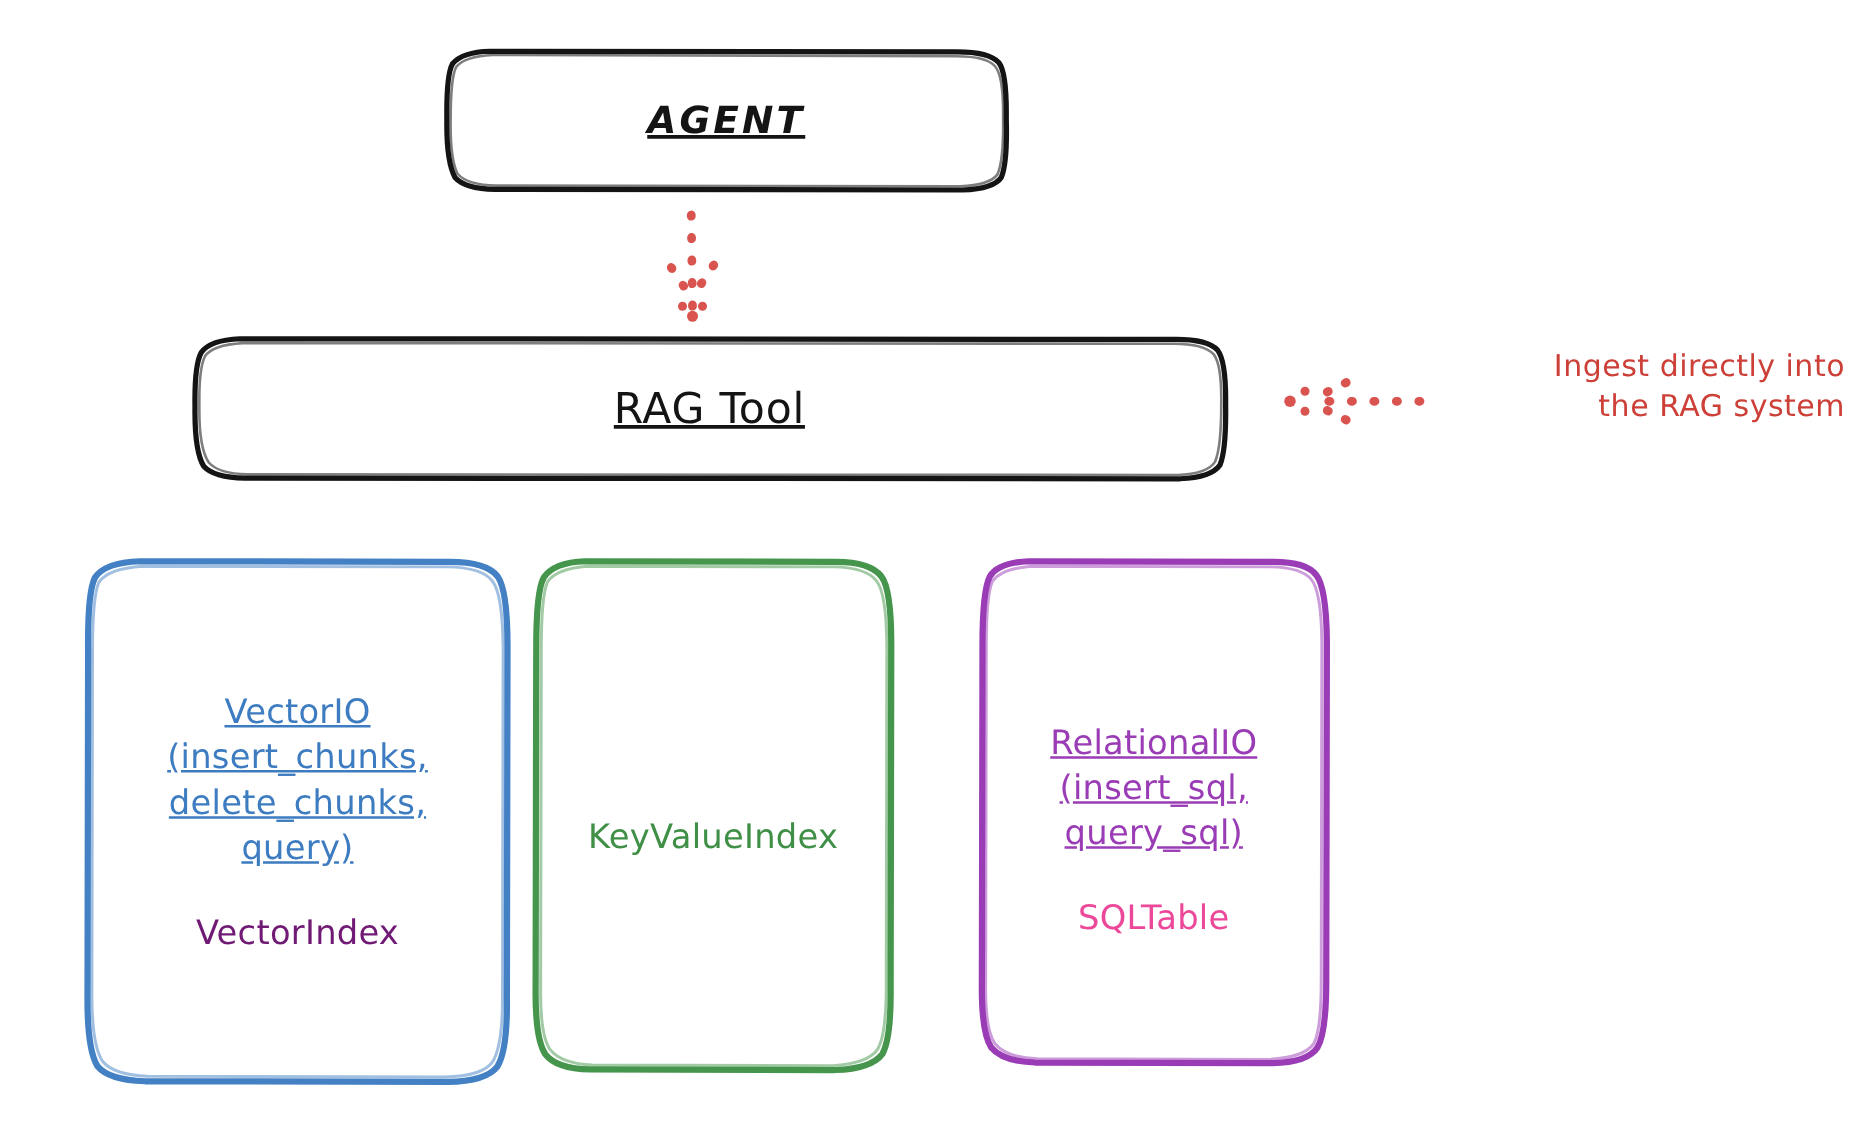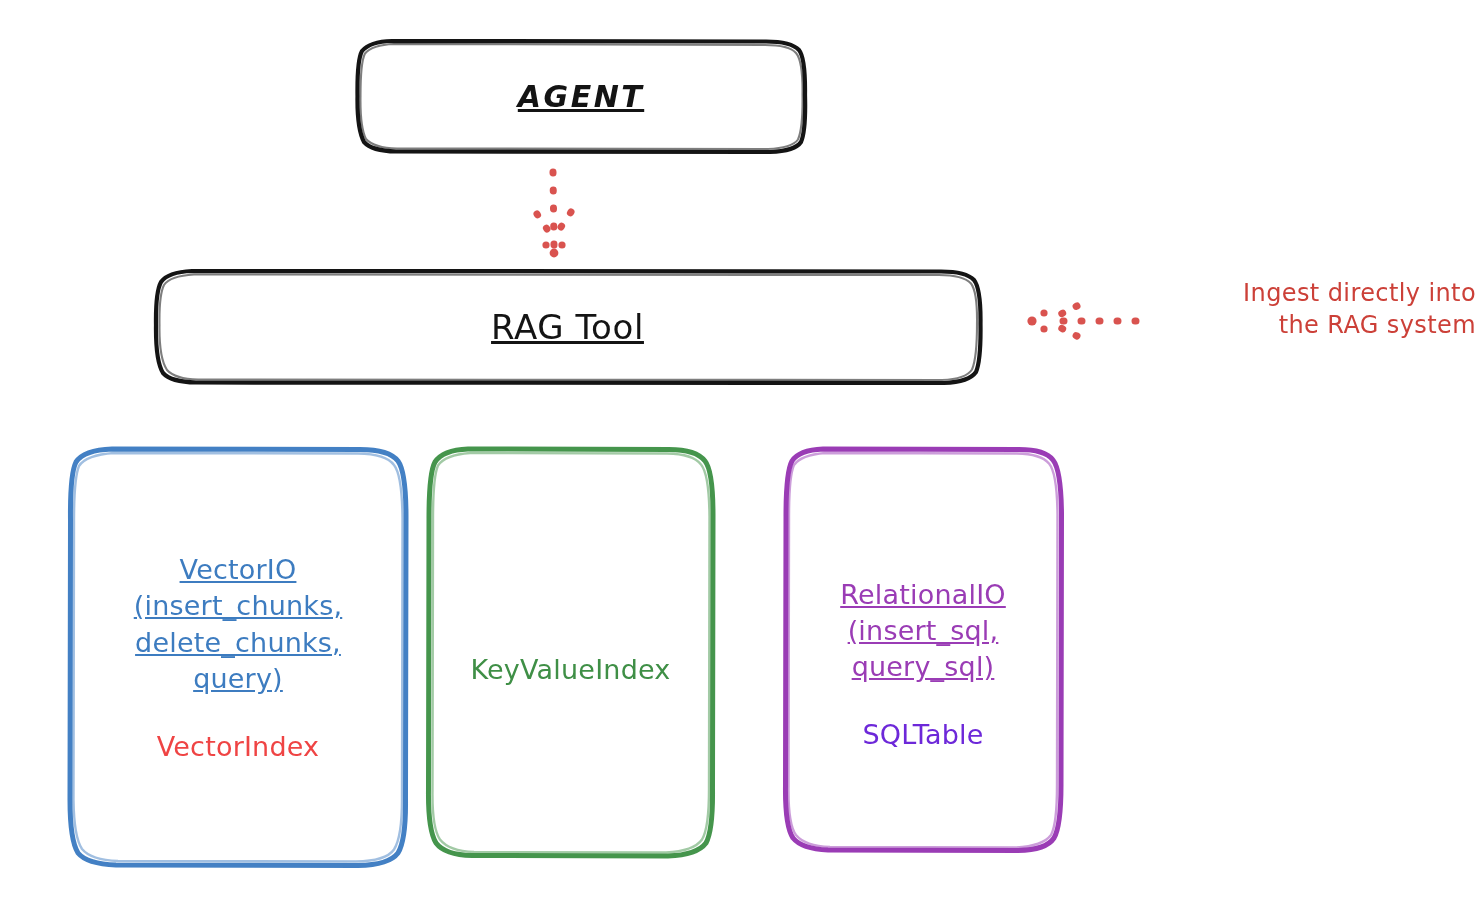--- a/index.html
+++ b/index.html
@@ -76,23 +76,23 @@
     font-size: 27px;
     line-height: 1.34;
     letter-spacing: 0.2px;
   }
   .provider .node-sub {
     margin-top: 34px;
     font-family: "DejaVu Sans", sans-serif;
     font-size: 27px;
     letter-spacing: 0.2px;
   }
-  #node-vectorio   .node-sub { color: #ef4444; }
+  #node-vectorio   .node-sub { color: #701a75; }
   #node-keyvalue   .node-sub { color: #3f8f46; text-align: right; }
-  #node-relational .node-sub { color: #6d28d9; }
+  #node-relational .node-sub { color: #ec4899; }
 
   
   #annotation-ingest {
     position: absolute;
     left: 1146px; top: 278px;
     width: 330px;
     text-align: right;
     color: #cc4038;
     font-family: "DejaVu Sans", sans-serif;
     font-size: 24px;

